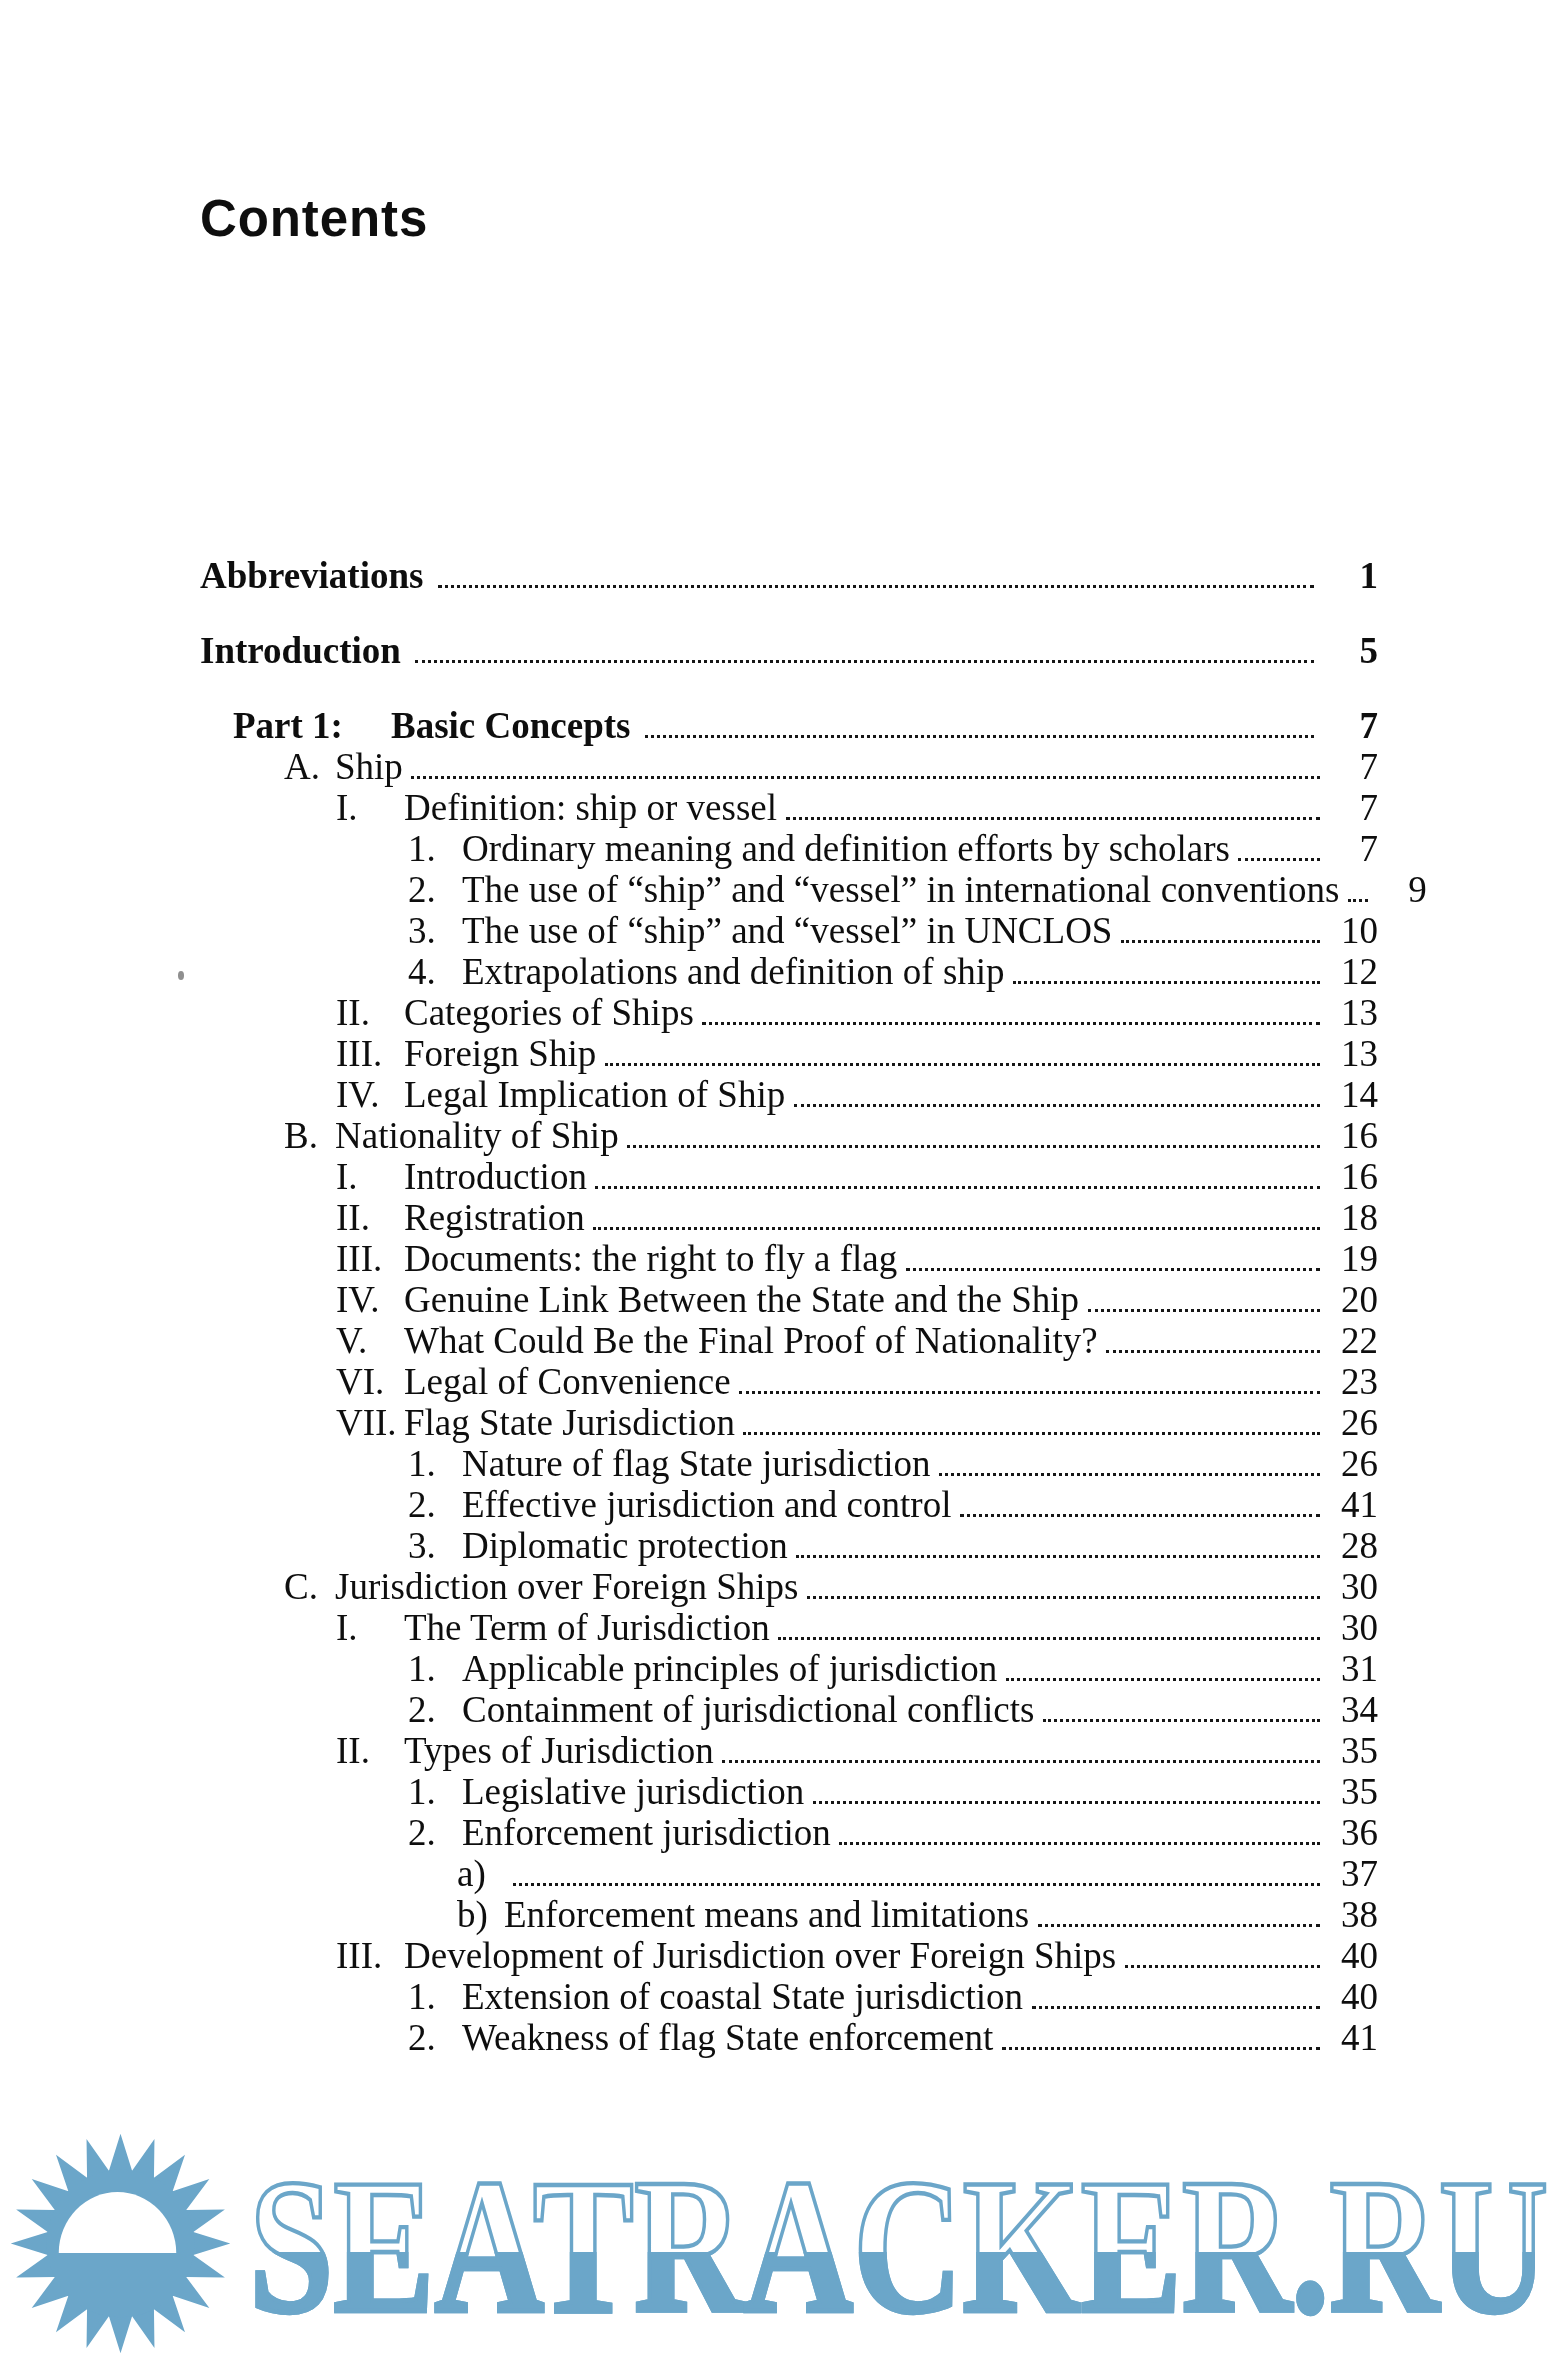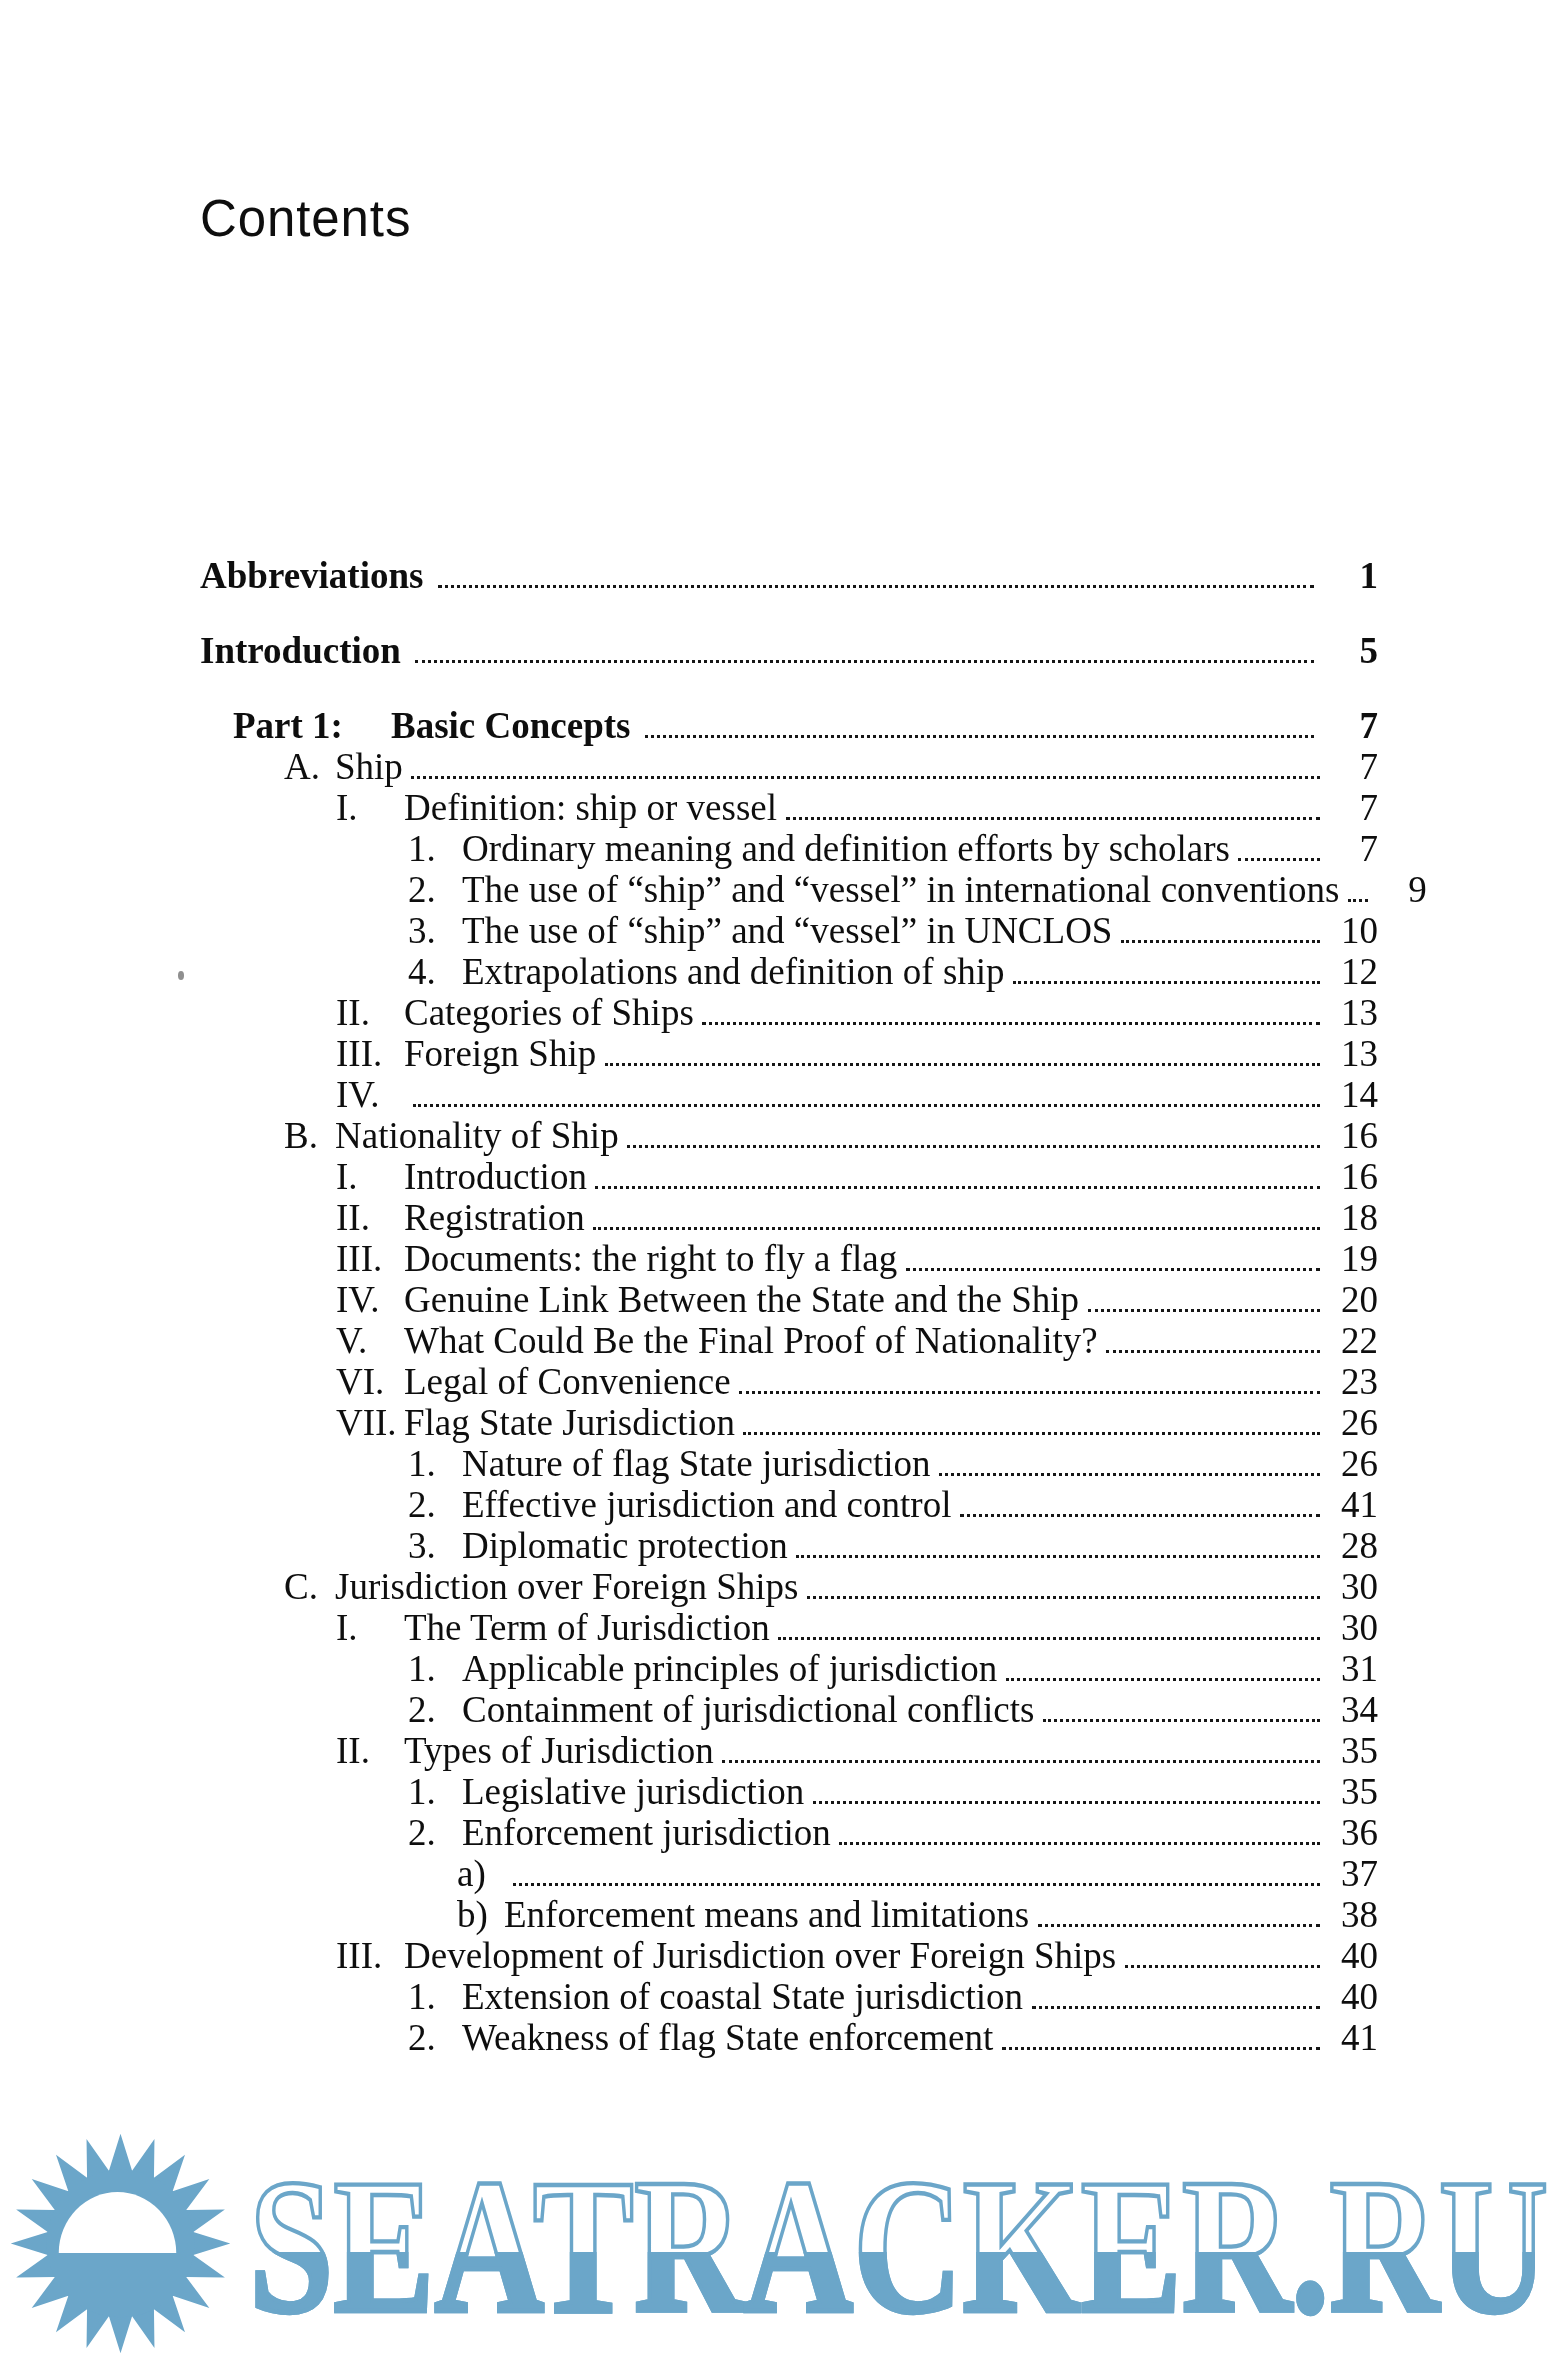--- a/index.html
+++ b/index.html
@@ -7,21 +7,21 @@
     position:relative;
     width:1560px; height:2366px;
     background:#ffffff;
     font-family:"Liberation Serif", serif;
     color:#0e0e0e;
     overflow:hidden;
   }
   .title {
     position:absolute; left:200px; top:193px;
     font-family:"Liberation Sans", sans-serif;
-    font-weight:normal; font-size:51px; line-height:51px;
+    font-weight:bold; font-size:51px; line-height:51px;
     letter-spacing:0.9px;
   }
   .toc {
     position:absolute; left:0; top:555px; width:1560px;
   }
   .row {
     display:flex; height:41px; line-height:41px;
     font-size:37px; padding-right:182px;
     box-sizing:border-box;
   }
@@ -143,20 +143,21 @@
     <span class="pg">13</span>
   </div>
       <div class="row lvl2">
     <span class="marker">III.</span>
     <span class="t">Foreign Ship</span>
     <span class="leader"></span>
     <span class="pg">13</span>
   </div>
       <div class="row lvl2">
     <span class="marker">IV.</span>
+    <span class="t">Legal Implication of Ship</span>
     <span class="leader"></span>
     <span class="pg">14</span>
   </div>
       <div class="row lvl1">
     <span class="marker">B.</span>
     <span class="t">Nationality of Ship</span>
     <span class="leader"></span>
     <span class="pg">16</span>
   </div>
       <div class="row lvl2">

